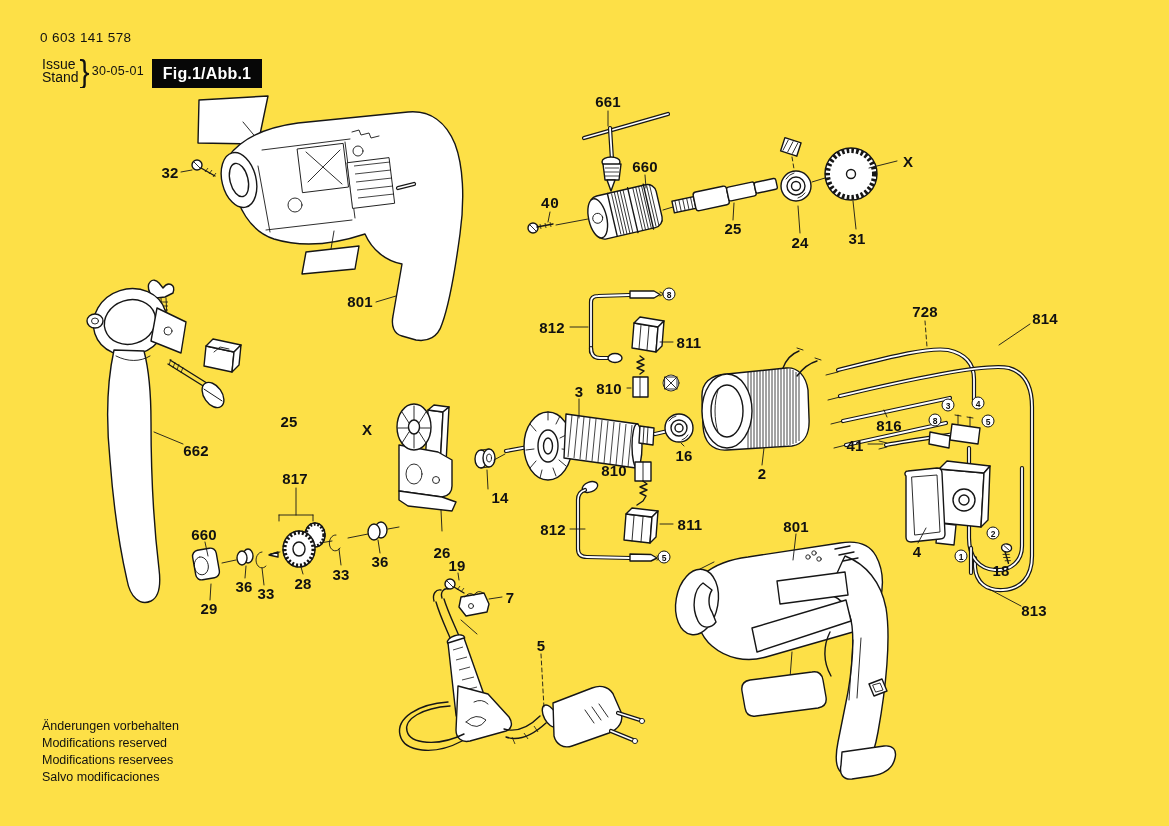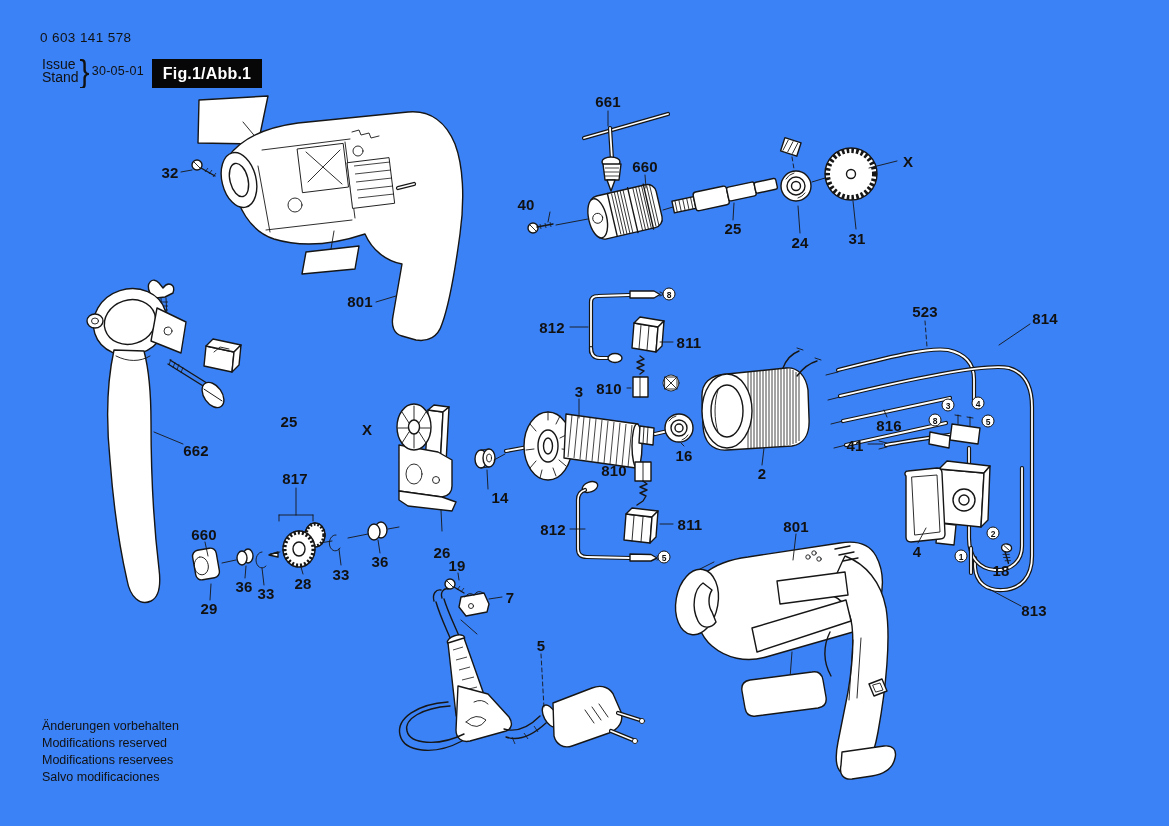--- a/index.html
+++ b/index.html
@@ -1,16 +1,16 @@
 <!DOCTYPE html>
 <html><head>
 <meta charset="utf-8">
 <style>
   html,body{margin:0;padding:0;background:#e8e8e8;}
-  .page{position:relative;width:1169px;height:826px;background:#3b82f6;overflow:hidden;
+  .page{position:relative;width:1169px;height:826px;background:#fde047;overflow:hidden;
         font-family:"Liberation Sans",sans-serif;color:#111;}
   .art{position:absolute;left:0;top:0;}
   .partnum{position:absolute;left:40px;top:30px;font-size:13.5px;letter-spacing:.4px;}
   .issue-block{position:absolute;left:42px;top:54px;}
   .issue-col{display:inline-block;vertical-align:middle;font-size:14px;line-height:13px;}
   .brace{display:inline-block;vertical-align:middle;font-size:30px;font-weight:400;margin:0 2px 0 1px;transform:scaleY(1.05);}
   .issue-date{display:inline-block;vertical-align:middle;font-size:12.5px;letter-spacing:.3px;}
   .figbox{position:absolute;left:152px;top:59px;width:110px;height:29px;background:#070707;
           display:flex;align-items:center;justify-content:center;}
   .figbox span{color:#fff;font-weight:bold;font-size:16px;letter-spacing:.2px;}
@@ -397,31 +397,31 @@
       <path class="ln thin" d="M502,597 L489,599"></path>
       <path class="ln thin dash" d="M541,654 L544,708"></path>
       <path class="ln thin" d="M1021,606 L989,589"></path>
     </g>
   </svg>
 
   <div id="labels">
       <div class="part-label" style="left: 170px; top: 172px;">32</div>
       <div class="part-label" style="left: 608px; top: 101px;">661</div>
       <div class="part-label" style="left: 645px; top: 166px;">660</div>
-      <div class="part-label" style="left: 526px; top: 204px;">40</div>
+      <div class="part-label" style="left: 550px; top: 204px; font-family: Liberation Mono, monospace;">40</div>
       <div class="part-label" style="left: 733px; top: 228px;">25</div>
       <div class="part-label" style="left: 800px; top: 242px;">24</div>
       <div class="part-label" style="left: 857px; top: 238px;">31</div>
       <div class="part-label" style="left: 908px; top: 161px;">X</div>
       <div class="part-label" style="left: 360px; top: 301px;">801</div>
       <div class="part-label" style="left: 552px; top: 327px;">812</div>
       <div class="part-label" style="left: 689px; top: 342px;">811</div>
       <div class="part-label" style="left: 609px; top: 388px;">810</div>
       <div class="part-label" style="left: 579px; top: 391px;">3</div>
-      <div class="part-label" style="left: 925px; top: 311px;">523</div>
+      <div class="part-label" style="left: 925px; top: 311px;">728</div>
       <div class="part-label" style="left: 1045px; top: 318px; text-align: center;">814</div>
       <div class="part-label" style="left: 196px; top: 450px;">662</div>
       <div class="part-label" style="left: 289px; top: 421px;">25</div>
       <div class="part-label" style="left: 367px; top: 429px;">X</div>
       <div class="part-label" style="left: 295px; top: 478px;">817</div>
       <div class="part-label" style="left: 684px; top: 455px;">16</div>
       <div class="part-label" style="left: 762px; top: 473px;">2</div>
       <div class="part-label" style="left: 889px; top: 425px;">816</div>
       <div class="part-label" style="left: 855px; top: 445px;">41</div>
       <div class="part-label" style="left: 204px; top: 534px;">660</div>

